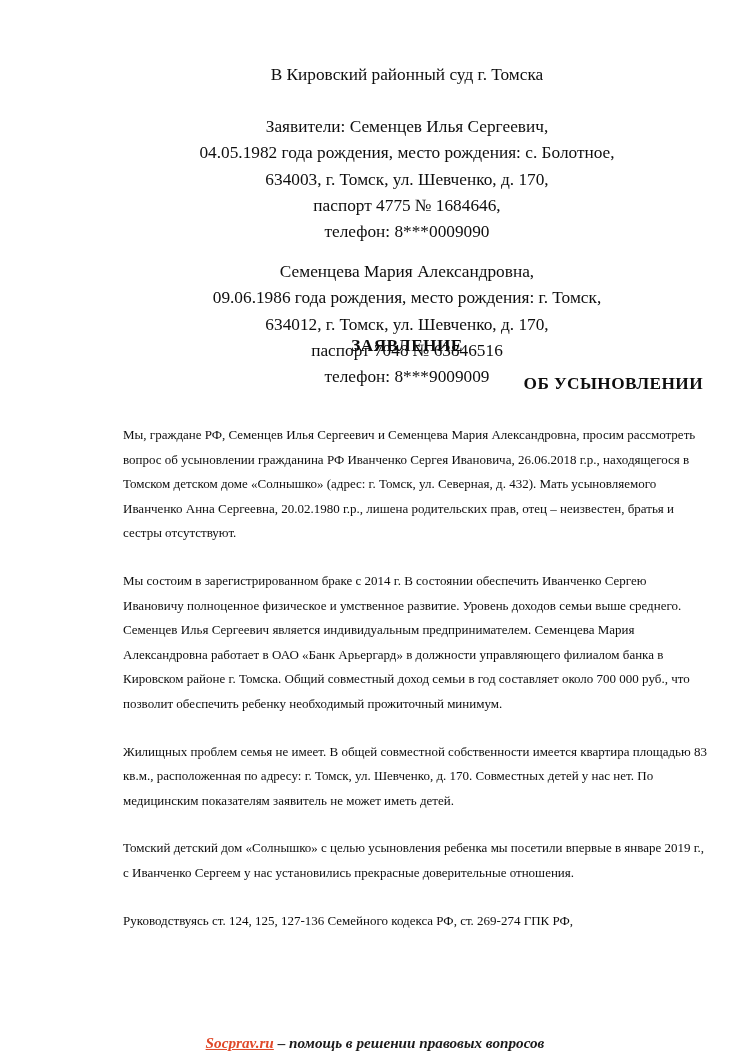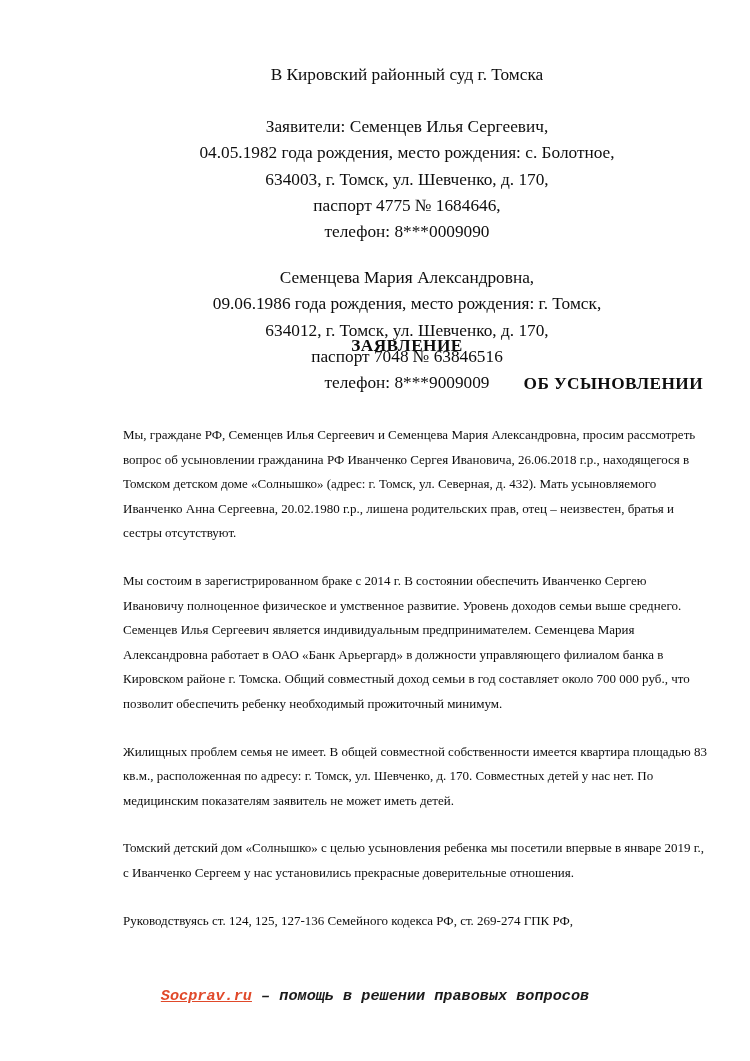--- a/index.html
+++ b/index.html
@@ -40,21 +40,21 @@
   }
   .header-line {
     font-size: 17.3px;
     line-height: 26.2px;
     white-space: nowrap;
   }
   .addressee {
     margin-bottom: 26px;
   }
   .applicant-group {
-    margin-bottom: 20px;
+    margin-bottom: 14px;
   }
   .applicant-group:last-child {
     margin-bottom: 4px;
   }
 
   
   .titles {
     position: absolute;
     top: 335px;
     left: 0;
@@ -90,24 +90,24 @@
     margin: 0 0 23px 12px;
   }
   .para:last-child {
     margin-bottom: 0;
   }
 
   
   .footer {
     position: absolute;
     left: 0;
-    top: 987px;
+    top: 1034px;
     width: 750px;
     text-align: center;
-    font-family: Liberation Mono, monospace;
+    font-family: Liberation Serif, serif;
     font-style: italic;
     font-weight: bold;
     font-size: 15.2px;
     color: #1b1b1b;
     white-space: nowrap;
   }
   .footer .brand {
     color: #e0492a;
     text-decoration: underline;
   }

